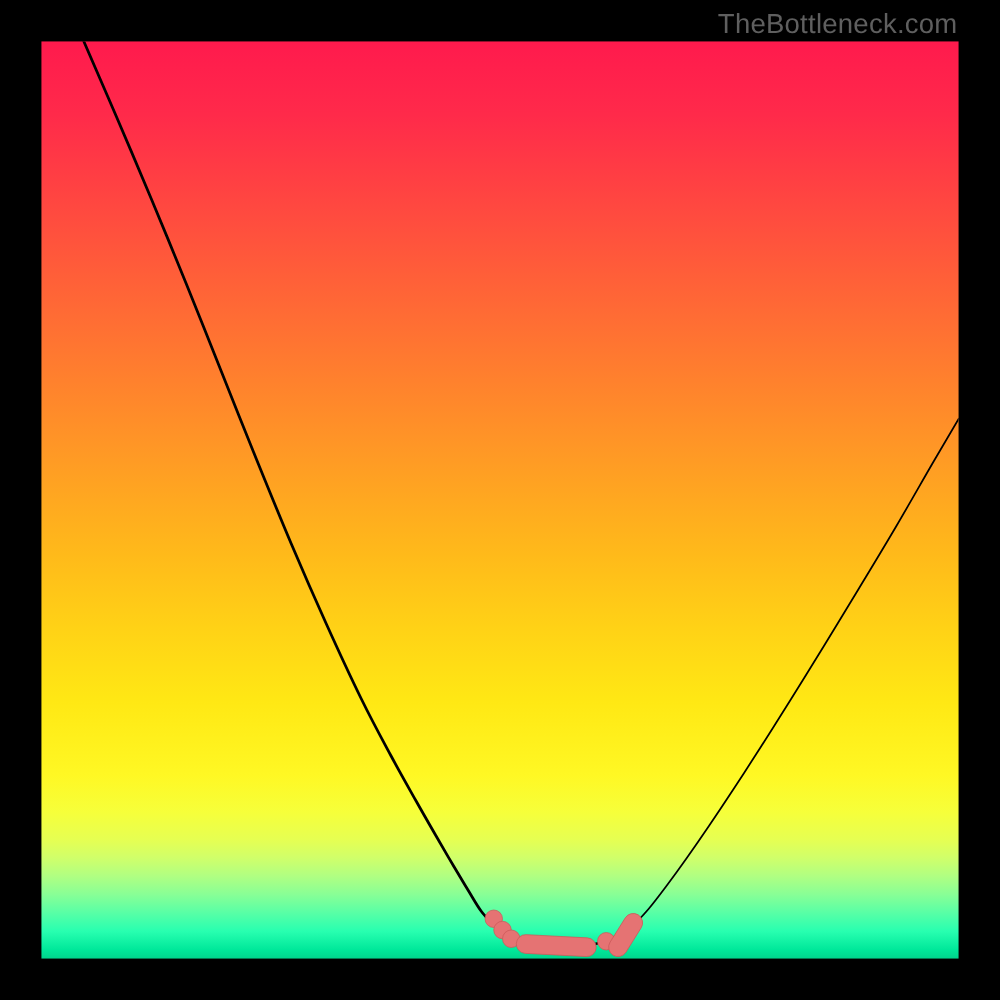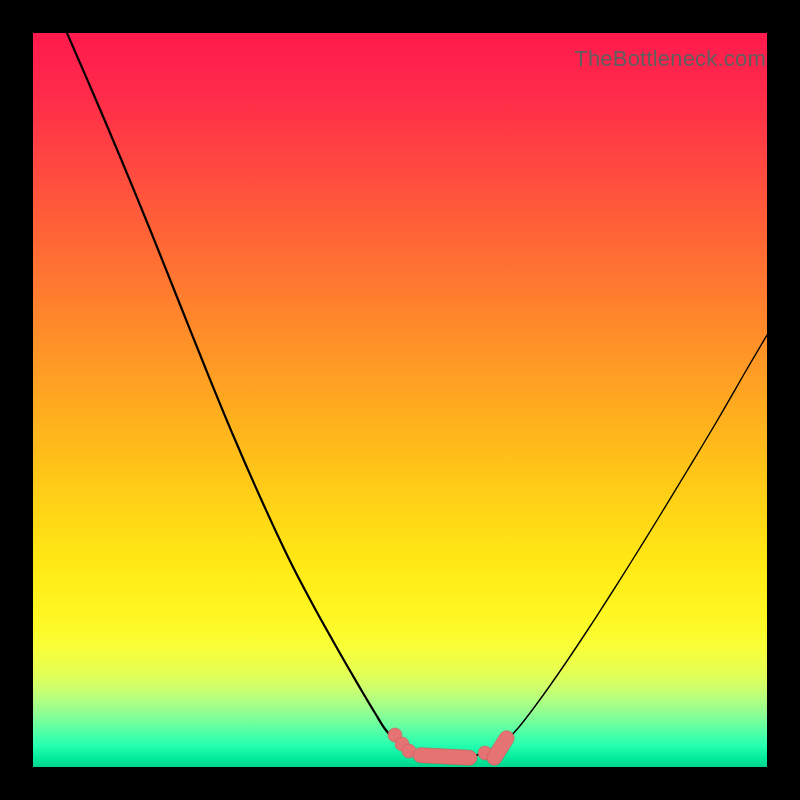--- a/index.html
+++ b/index.html
@@ -53,21 +53,20 @@
     height: 734px;
   }
   .watermark {
     position: absolute;
     top: 6px;
     right: 34px;
     color: #5f5f5f;
     font-size: 22px;
     font-weight: 500;
     letter-spacing: 0.2px;
-    margin-top: 40px;
   }
 </style>
 </head>
 <body>
 
 <div class="frame">
   <div class="gradient"></div>
   <svg class="svg-layer" viewBox="0 0 734 734">
     <g id="curve-group">
         <path d="M 34 0 C 38.68 10.799999999999999, 50.28 37.32, 60 60 C 69.72 82.68, 77.92 101.88, 88 126 C 98.08 150.12, 105.92 169.16, 116 194 C 126.08 218.84, 133.92 238.8, 144 264 C 154.08 289.2, 161.92 309.16, 172 334 C 182.08 358.84, 189.92 378.24, 200 402 C 210.08 425.76, 217.92 443.68, 228 466 C 238.08 488.32, 246.64 506.92, 256 526 C 265.36 545.08, 272.08 557.24, 280 572 C 287.92 586.76, 293.52 596.48, 300 608 C 306.48 619.52, 310.6 626.64, 316 636 C 321.4 645.36, 325.32 652.08, 330 660 C 334.68 667.92, 338.04 673.52, 342 680 C 345.96 686.48, 348.4 691.14, 352 696 C 355.6 700.86, 360.2 705.02, 362 707" fill="none" stroke="#000000" stroke-width="2.2" stroke-linecap="round"></path>

